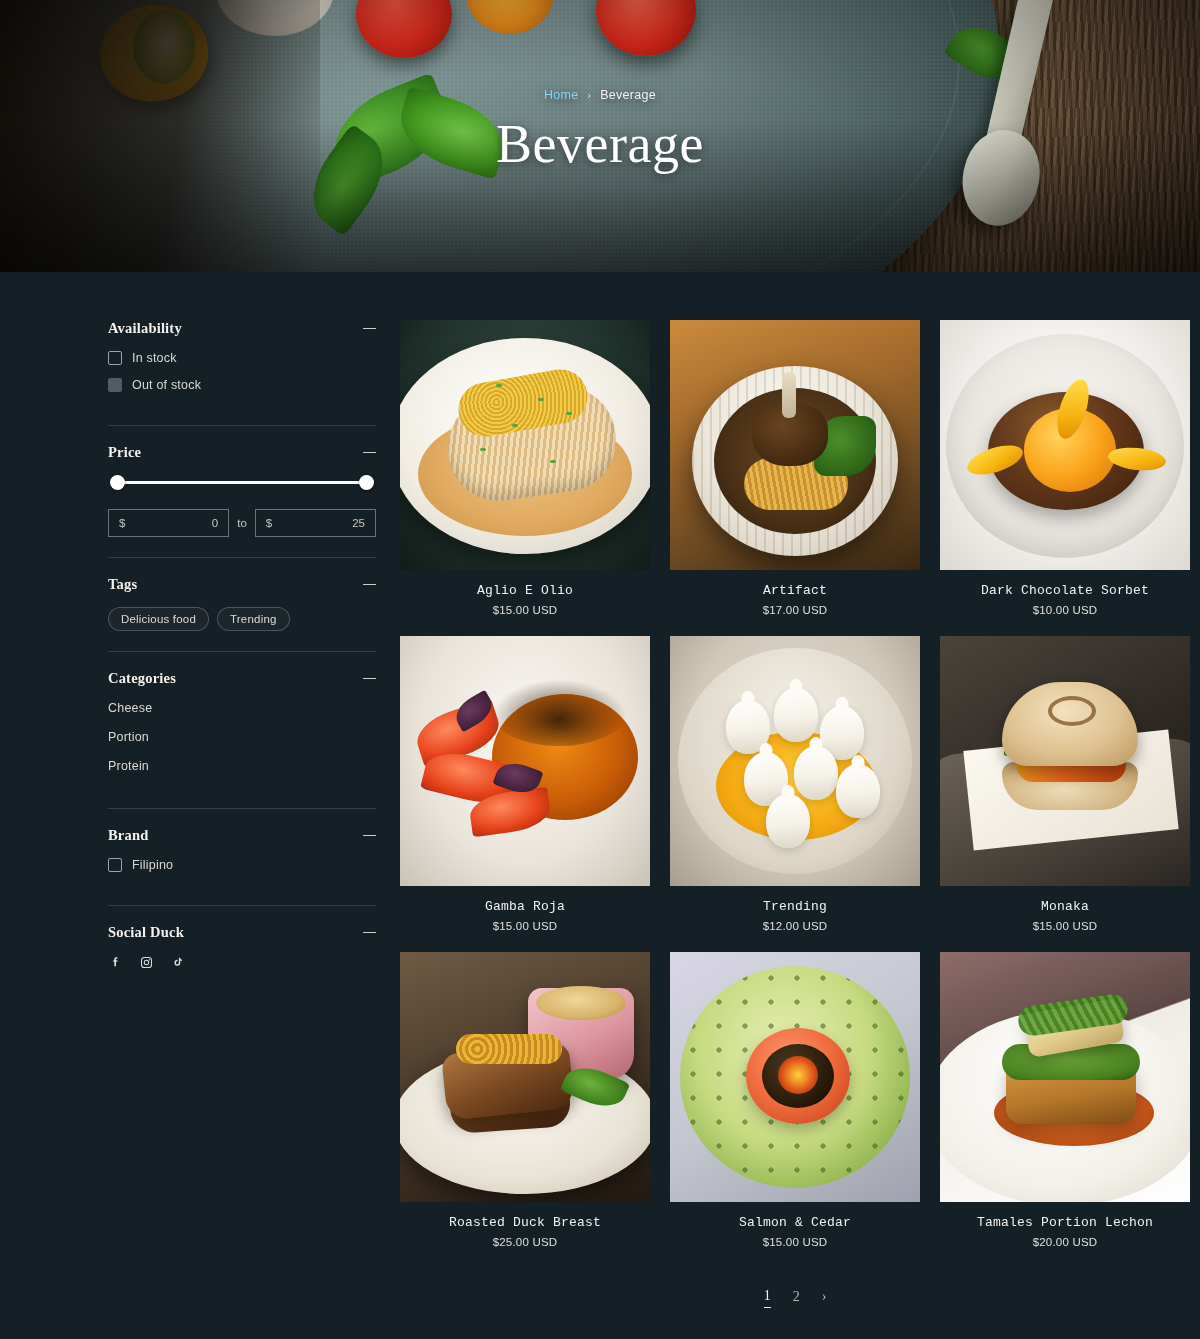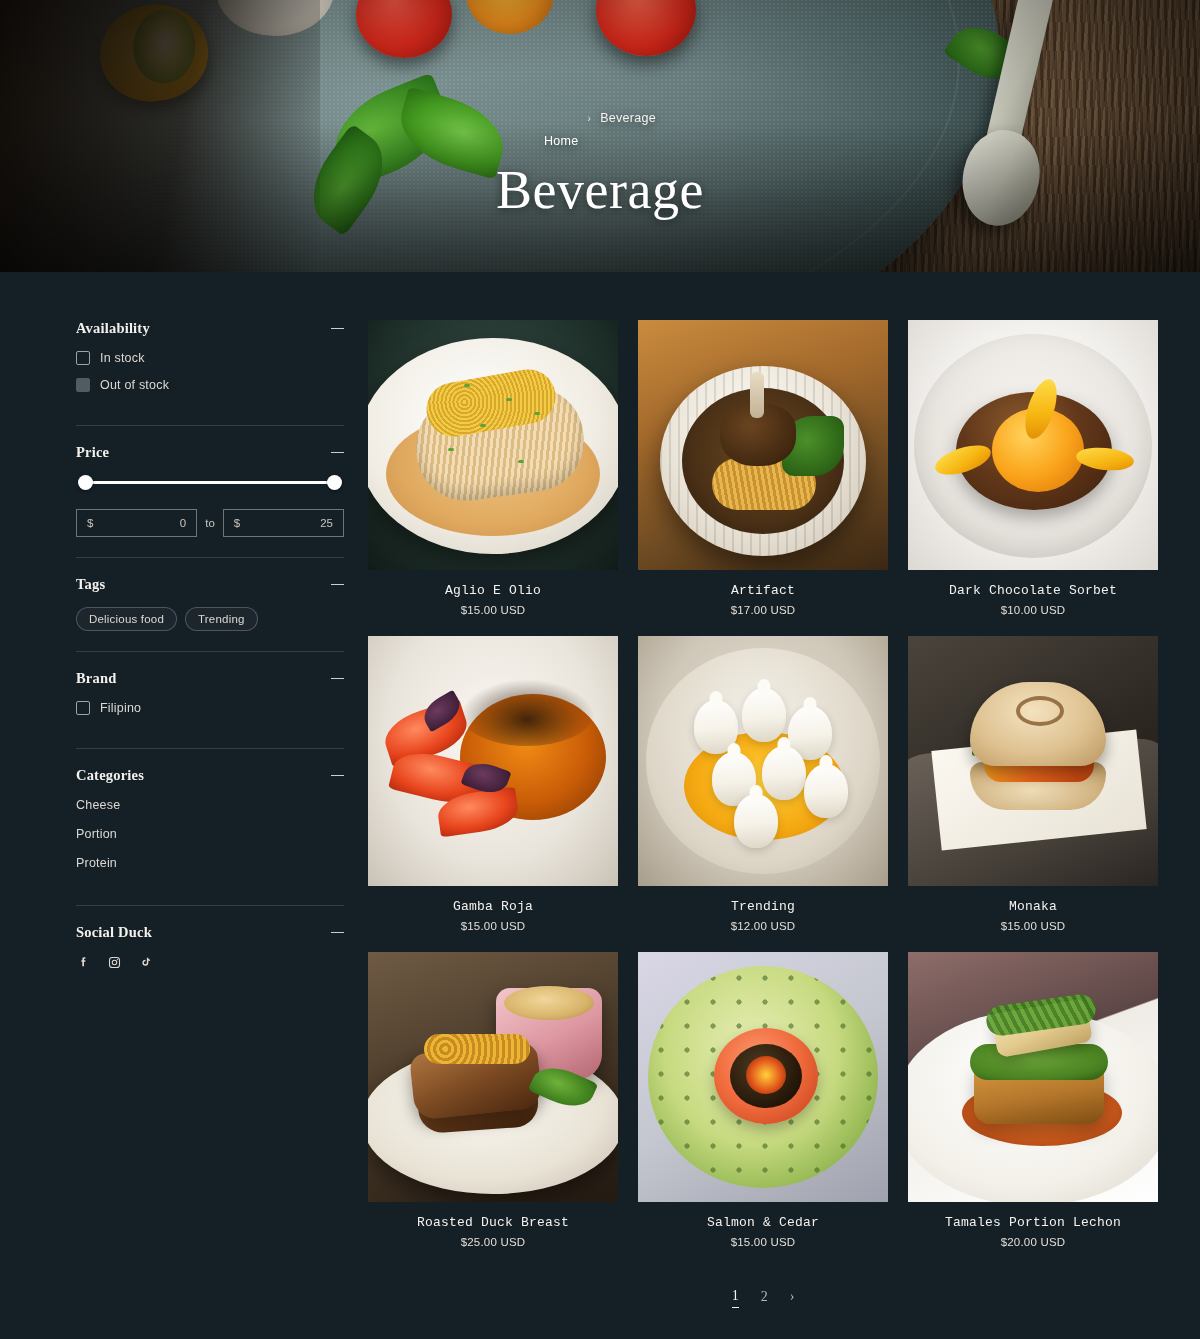--- a/index.html
+++ b/index.html
@@ -166,33 +166,33 @@
   .hero-content {
     position:absolute; left:0; right:0; top:88px;
     text-align:center;
     text-shadow: 0 2px 10px rgba(0,0,0,.55);
   }
   .breadcrumb {
     font-family:"Liberation Sans", sans-serif;
     font-size: 12.5px; color:#f2f2ef; letter-spacing:.3px;
     display:flex; justify-content:center; align-items:center; gap:9px;
   }
-  .breadcrumb a { color:#ffffff; text-decoration:none;margin-top:46px; }
+  .breadcrumb a { color:#7dd3fc; text-decoration:none; }
   .crumb-sep { font-size:10px; opacity:.85; }
   .hero-title {
     font-family:"Liberation Serif", serif;
     font-size: 54px; color:#ffffff; margin-top: 11px;
     font-weight: 400; letter-spacing:.5px;
   }
 
   
   .page { display:flex; padding: 48px 0 0 0; }
 
   
-  .sidebar { width: 268px; margin-left: 76px; flex: 0 0 268px; }
+  .sidebar { width: 268px; margin-left: 108px; flex: 0 0 268px; }
   .facet { padding-bottom: 2px; }
   .facet + .facet { border-top: 1px solid rgba(255,255,255,.14); margin-top: 18px; padding-top: 18px; }
   .facet-head {
     display:flex; align-items:center; justify-content:space-between;
     margin-bottom: 14px;
   }
   .facet-title {
     font-family:"Liberation Serif", serif;
     font-size: 14.5px; color:#f3f1ec; font-weight:700; letter-spacing:.2px;
   }
@@ -543,37 +543,37 @@
         <span class="minus"></span>
       </div>
       <div class="tags">
         <span class="tag">Delicious food</span>
         <span class="tag">Trending</span>
       </div>
     </section>
 
     <section class="facet">
       <div class="facet-head">
+        <span class="facet-title">Categories</span>
+        <span class="minus"></span>
+      </div>
+      <a class="cat" href="#">Cheese</a>
+      <a class="cat" href="#">Portion</a>
+      <a class="cat" href="#">Protein</a>
+    </section>
+
+    <section class="facet">
+      <div class="facet-head">
         <span class="facet-title">Brand</span>
         <span class="minus"></span>
       </div>
       <label class="opt">
         <span class="cbox"></span>
         <span class="opt-label">Filipino</span>
       </label>
-    </section>
-
-    <section class="facet">
-      <div class="facet-head">
-        <span class="facet-title">Categories</span>
-        <span class="minus"></span>
-      </div>
-      <a class="cat" href="#">Cheese</a>
-      <a class="cat" href="#">Portion</a>
-      <a class="cat" href="#">Protein</a>
     </section>
 
     <section class="facet">
       <div class="facet-head">
         <span class="facet-title">Social Duck</span>
         <span class="minus"></span>
       </div>
       <div class="socials">
         <a href="#">
           <svg width="15" height="15" viewBox="0 0 24 24" fill="#ddd9d2">

